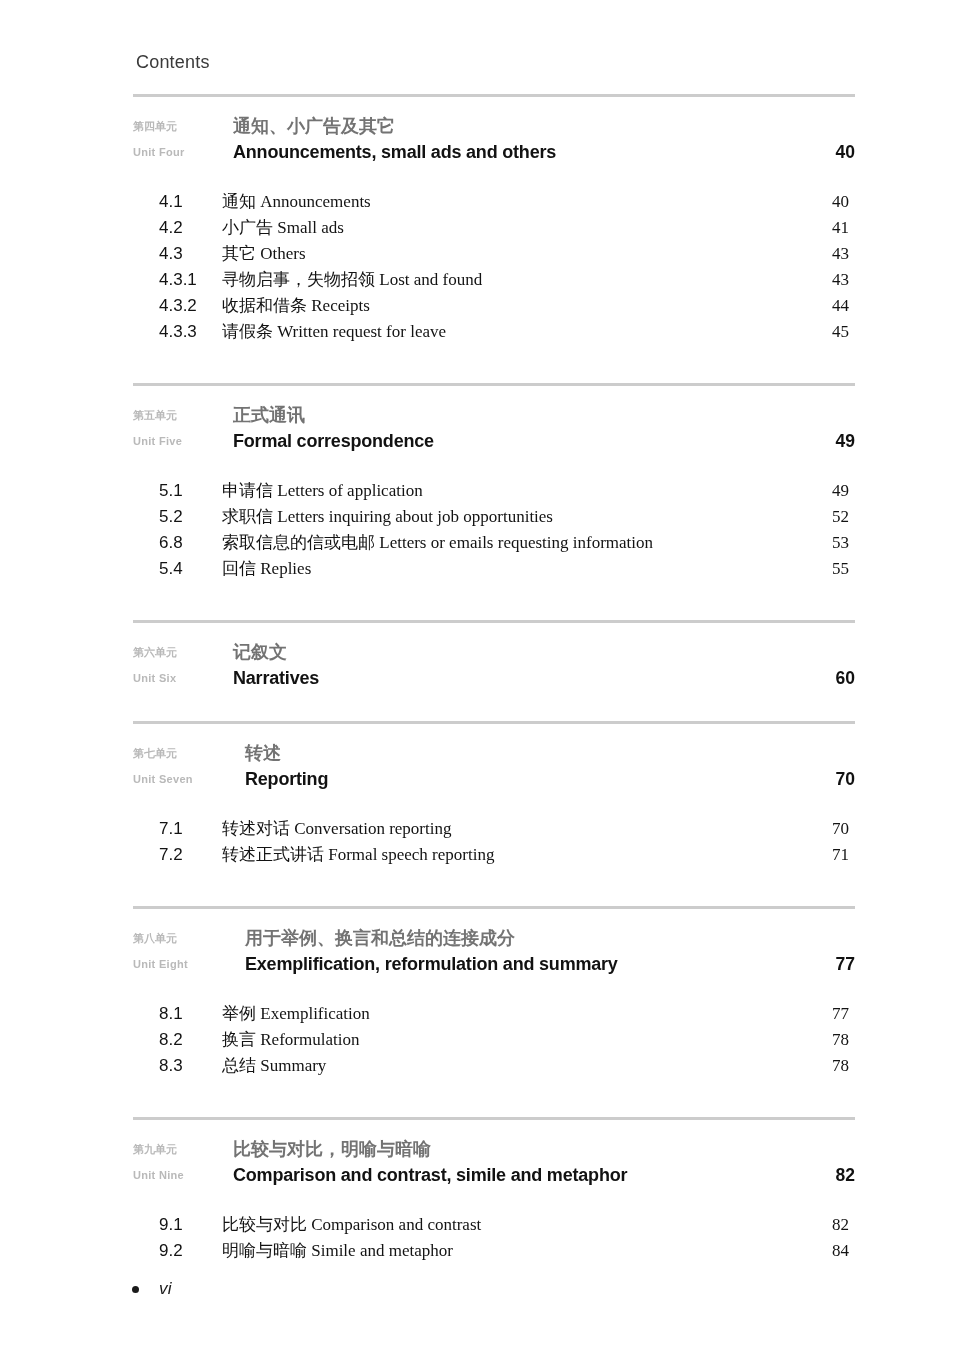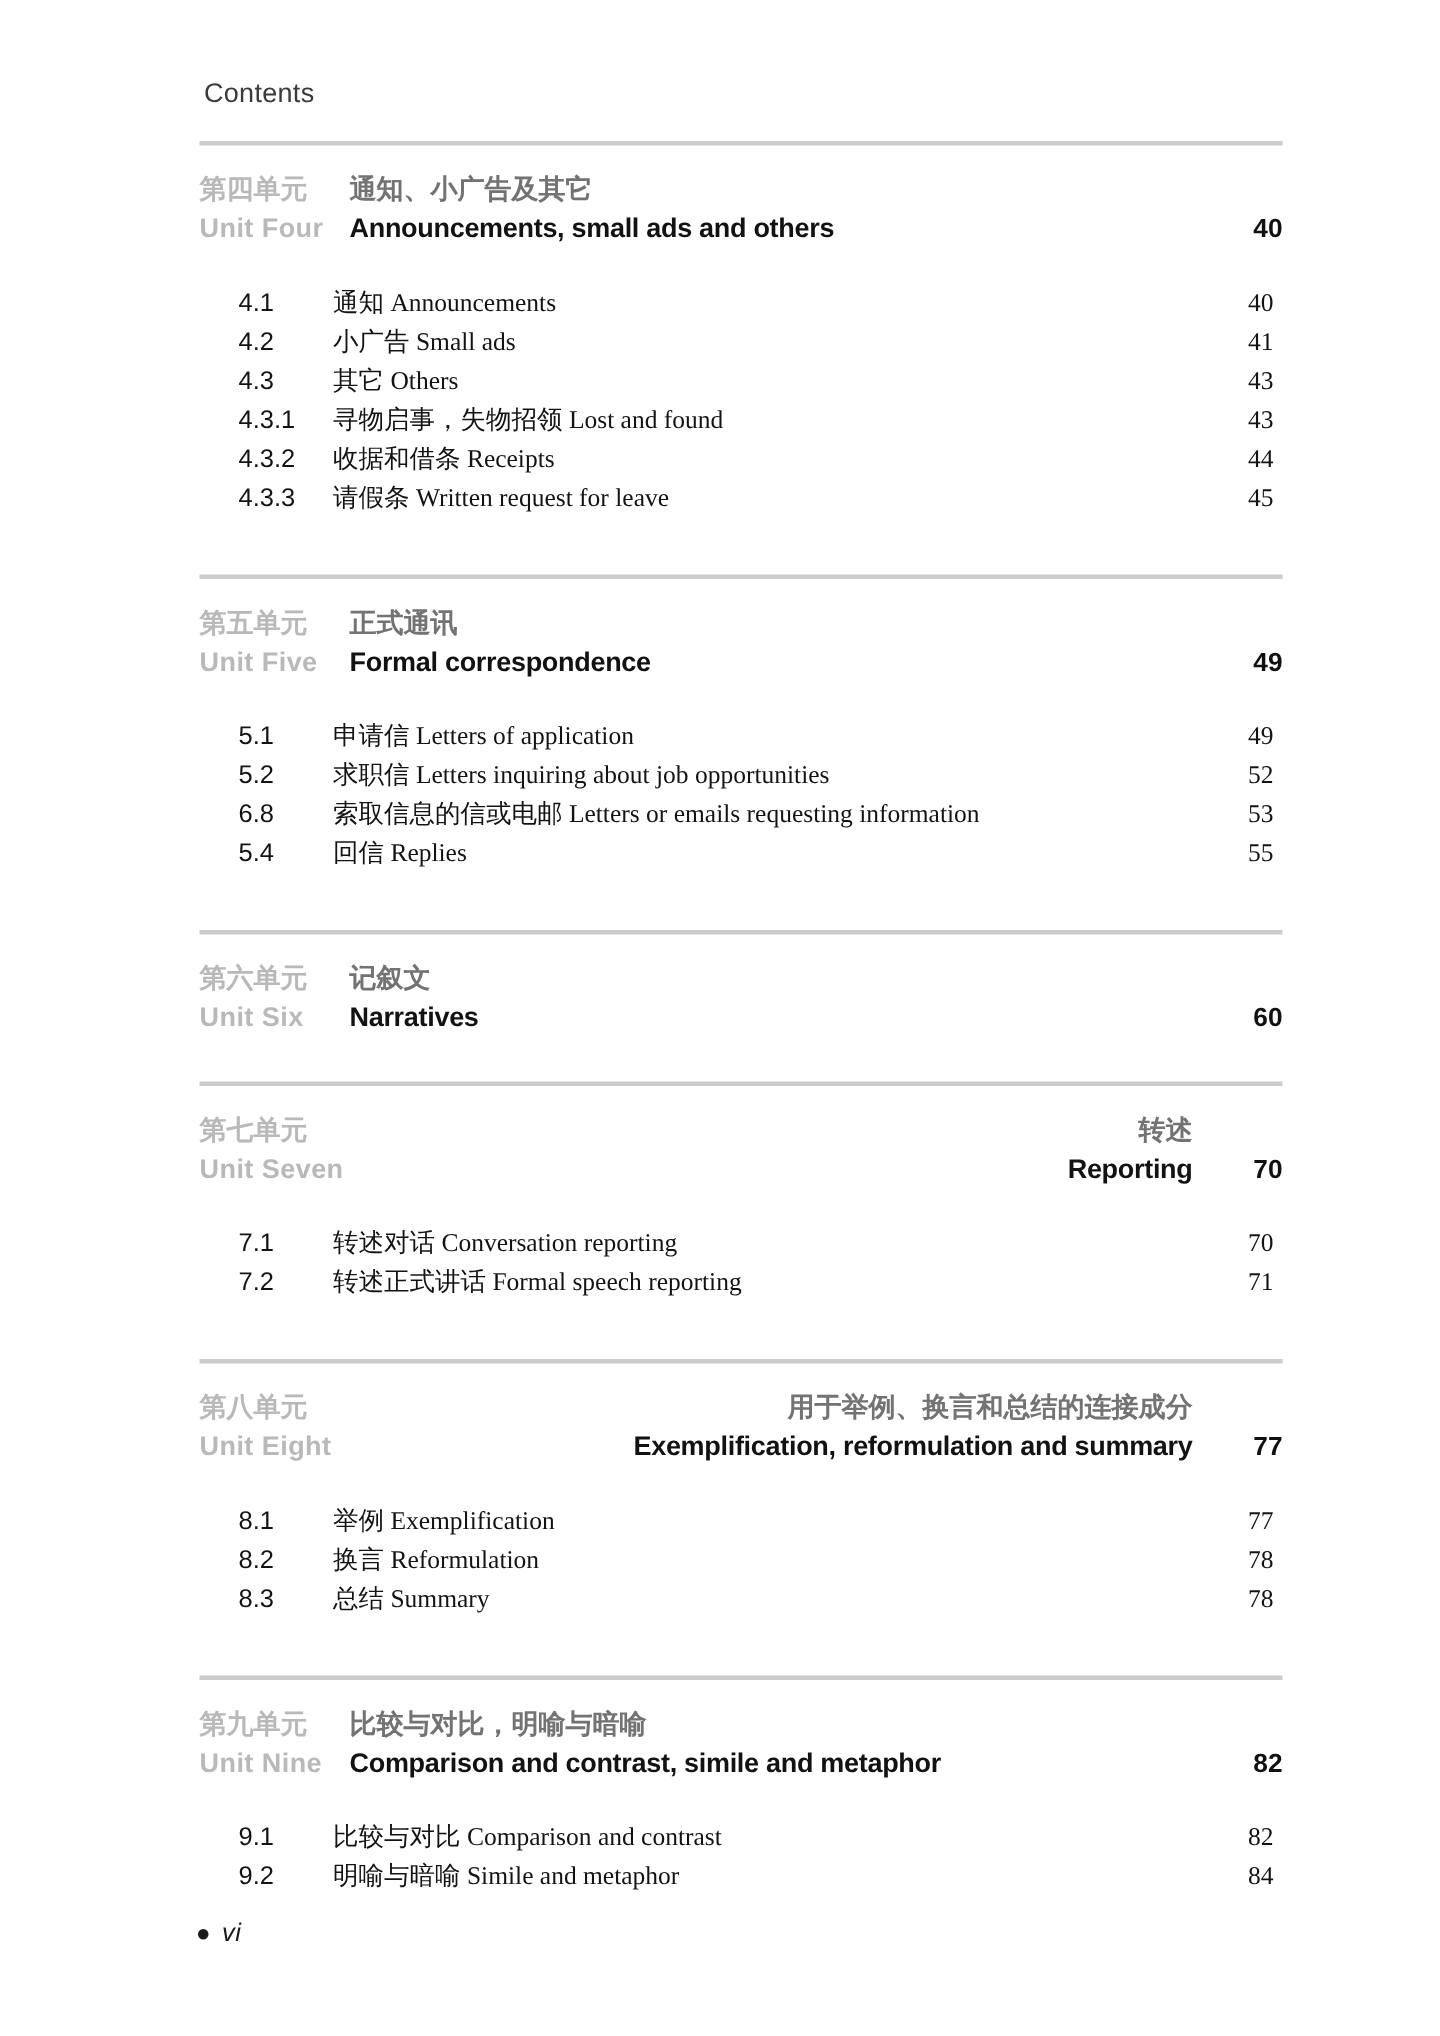--- a/index.html
+++ b/index.html
@@ -63,21 +63,21 @@
     min-height: 56px;
   }
 
   .unit-labels {
     position: absolute;
     left: 0;
     top: 0;
     width: 104px;
     font-family: "Liberation Sans", sans-serif;
     font-weight: 700;
-    font-size: 18px;
+    font-size: 11px;
     color: #b9b9b9;
     line-height: 26px;
     white-space: nowrap;
   }
   .unit-labels .lbl-cn {
     display: block;
     font-weight: 700;
     letter-spacing: 0px;
   }
   .unit-labels .lbl-en {
@@ -85,21 +85,21 @@
     font-weight: 700;
     letter-spacing: 0.3px;
   }
 
   .unit-titles {
     margin-left: 100px;
     padding-right: 60px;
     position: relative;
     line-height: 26px;
   }
-  .unit.wide-label .unit-titles { margin-left: 112px; text-align: right; }
+  .unit.wide-label .unit-titles { margin-left: 112px; }
 
   .unit-titles .t-cn {
     display: block;
     font-family: "Liberation Sans", sans-serif;
     font-weight: 700;
     font-size: 18px;
     color: #737373;
     letter-spacing: 0px;
   }
   .unit-titles .t-en {
@@ -163,21 +163,21 @@
   .block-gap { height: 34px; }
   .block-gap-sm { height: 26px; }
 
   
   .folio {
     position: absolute;
     left: 132px;
     top: 1279px;
     display: flex;
     align-items: center;
-    gap: 9px;
+    gap: 20px;
   }
   .folio-dot {
     width: 7px;
     height: 7px;
     border-radius: 50%;
     background: #1a1a1a;
     display: inline-block;
   }
   .folio-num {
     font-family: "Liberation Sans", sans-serif;

